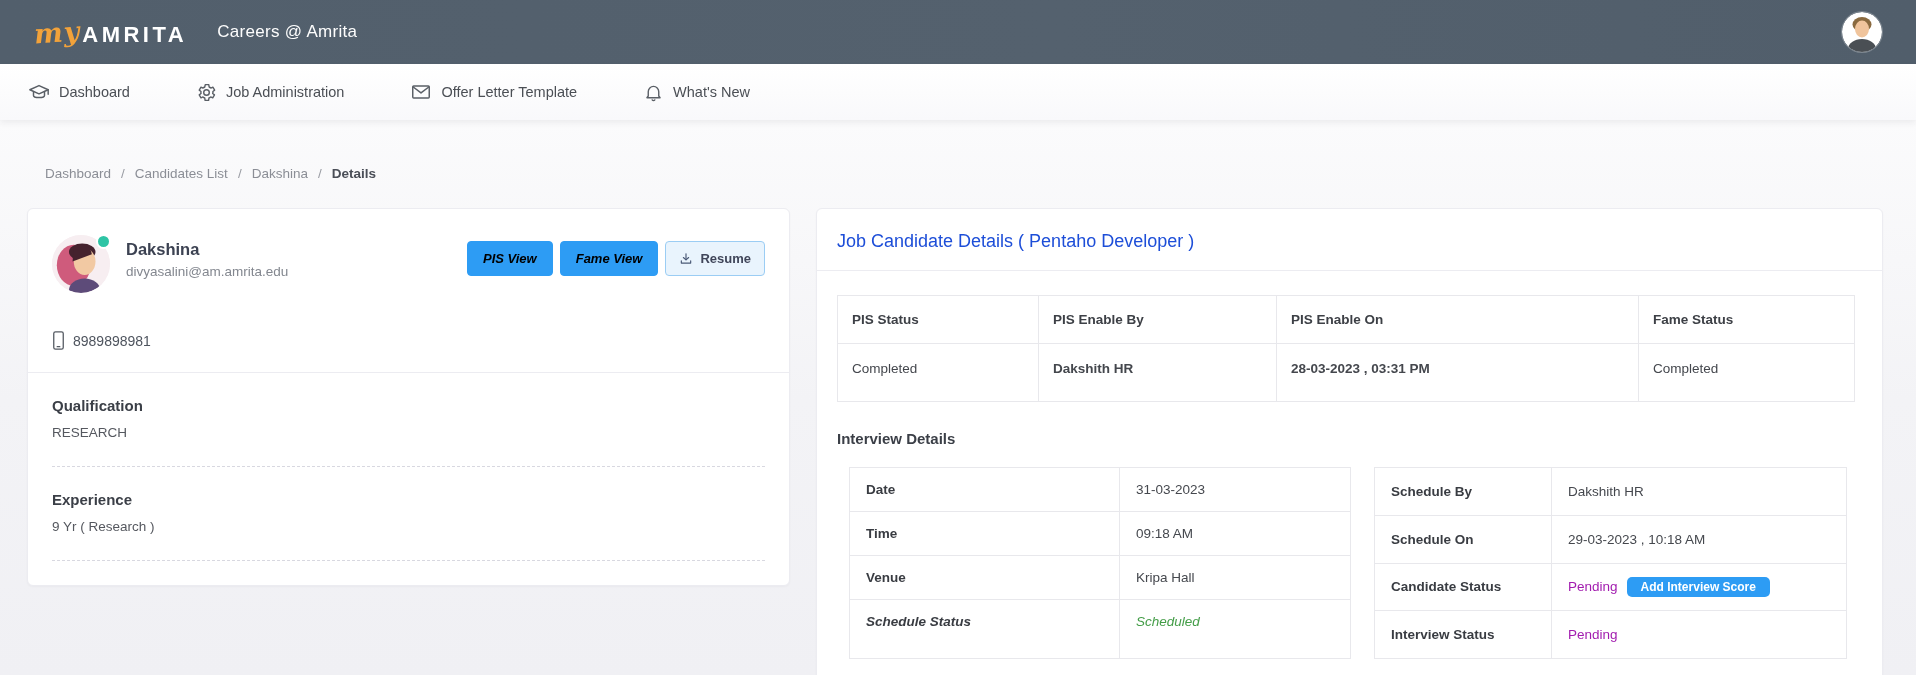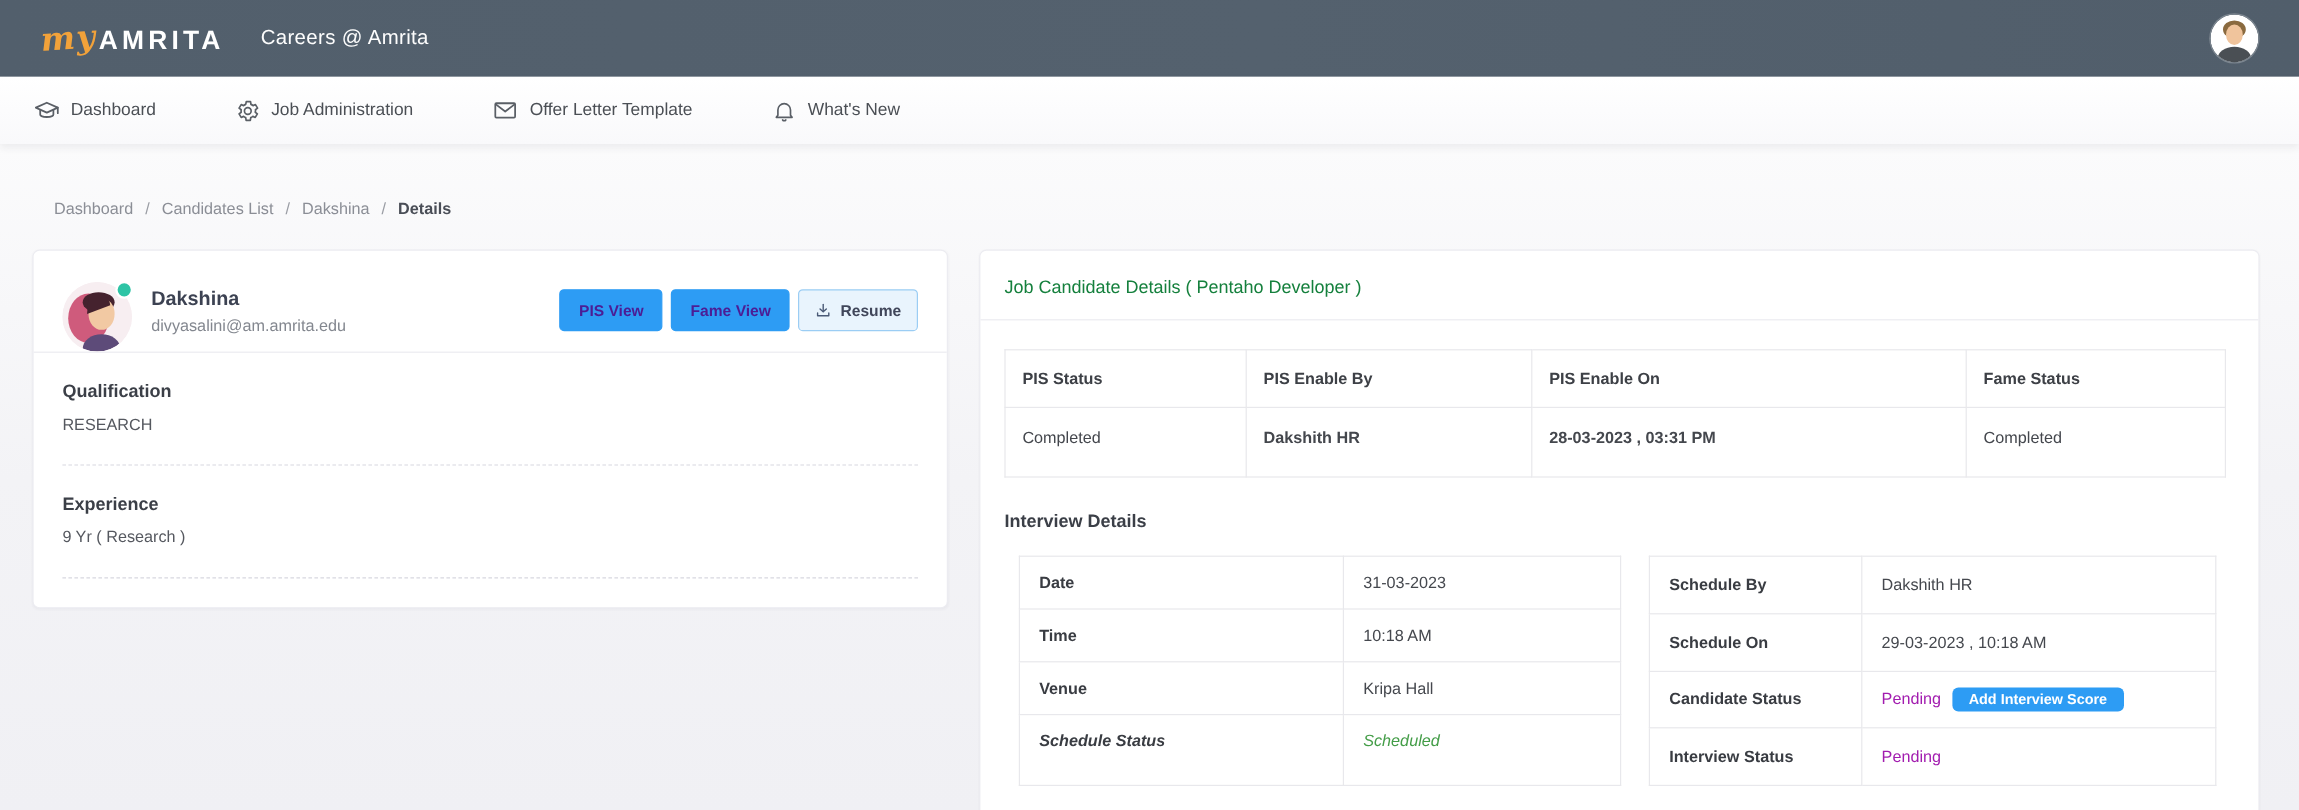--- a/index.html
+++ b/index.html
@@ -33,34 +33,34 @@
 
   
   .candidate-card { width:763px; }
   .cc-top { padding:26px 24px 0 24px; display:flex; align-items:flex-start; }
   .cc-avatar-wrap { position:relative; width:58px; height:58px; margin-right:16px; flex:0 0 auto; }
   .cc-avatar { width:58px; height:58px; border-radius:50%; overflow:hidden; background:#f7eef1; }
   .cc-status-dot { position:absolute; top:-1px; right:-1px; width:15px; height:15px; border-radius:50%; background:#2ec4a5; border:2px solid #ffffff; }
   .cc-name { font-size:16.5px; font-weight:bold; color:#3c4252; padding-top:5px; }
   .cc-email { font-size:13.5px; color:#83878f; margin-top:5px; }
   .cc-buttons { margin-left:auto; display:flex; gap:7px; padding-top:6px; }
-  .btn-blue { background:#2d9cf4; color:#4c1d95; border:1px solid #2d9cf4; border-radius:4px; font-size:13px; font-weight:bold; padding:9px 15px; cursor:pointer; font-family:inherit; }
+  .btn-blue { background:#2d9cf4; color:#000000; border:1px solid #2d9cf4; border-radius:4px; font-size:13px; font-weight:bold; padding:9px 15px; cursor:pointer; font-family:inherit;font-style:italic; }
   .btn-resume { background:#e9f4fd; color:#40465a; border:1px solid #9bcdf4; border-radius:4px; font-size:13px; font-weight:bold; padding:8px 13px; cursor:pointer; display:flex; align-items:center; gap:7px; font-family:inherit; }
   .btn-resume svg { color:#4a5a77; }
   .cc-phone { display:flex; align-items:center; gap:8px; padding:38px 24px 22px 24px; font-size:14px; color:#4e545e; }
   .cc-divider { border-top:1px solid #ececf1; }
   .cc-section { padding:24px 24px 0 24px; }
   .cc-label { font-size:15px; font-weight:bold; color:#3b3f47; }
   .cc-value { font-size:13.5px; color:#55585f; margin-top:11px; }
   .cc-dashed { border-top:1px dashed #d8d8e0; margin:26px 24px 0 24px; }
   .cc-bottom-pad { height:24px; }
 
   
   .details-card { width:1067px; }
-  .dc-header { padding:22px 20px 18px 20px; font-size:15px; color:#15803d; border-bottom:1px solid #ececf1; }
+  .dc-header { padding:22px 20px 18px 20px; font-size:18px; color:#1d4ed8; border-bottom:1px solid #ececf1; }
   .dc-body { padding:24px 30px 46px 20px; }
   table { border-collapse:collapse; }
   .pis-table { width:1017px; table-layout:fixed; }
   .pis-table th, .pis-table td { border:1px solid #e8e8ec; text-align:left; padding:0 14px; font-size:13.5px; }
   .pis-table th { height:48px; font-weight:bold; color:#3d4046; }
   .pis-table td { height:58px; vertical-align:top; padding-top:17px; color:#44474d; }
   .col-pis-status { width:201px; } .col-pis-by { width:238px; } .col-pis-on { width:362px; } .col-fame { width:216px;margin-top:34px; }
   .bold-val { font-weight:bold; color:#3c3f45; }
   .green { color:#449d48; }
   .orange { color:#a21caf; }
@@ -186,20 +186,27 @@
             <svg width="14" height="14" viewBox="0 0 24 24" fill="none" stroke="currentColor" stroke-width="2" stroke-linecap="round" stroke-linejoin="round">
               <path d="M12 3v10"></path>
                 <path d="m7.5 9.5 4.5 4 4.5-4"></path>
                 <path d="M4 15v4h16v-4"></path>
             </svg>
             <span>Resume</span>
           </button>
         </div>
       </div>
 
+      <div class="cc-phone">
+        <svg width="13" height="19" viewBox="0 0 14 22" fill="none" stroke="#555b63" stroke-width="1.5" stroke-linecap="round">
+          <rect x="1.5" y="1" width="11" height="20" rx="2"></rect>
+          <path d="M5.5 18.2h3"></path>
+        </svg>
+        <span>8989898981</span>
+      </div>
 
       <div class="cc-divider"></div>
 
       <div class="cc-section">
         <div class="cc-label">Qualification</div>
         <div class="cc-value">RESEARCH</div>
       </div>
 
       <div class="cc-dashed"></div>
 
@@ -237,21 +244,21 @@
 
         <div class="interview-row">
           <table class="iv-table iv-table-left">
             <tbody>
                 <tr class="iv-row">
               <th>Date</th>
               <td class="iv-value">31-03-2023</td>
             </tr>
             <tr class="iv-row">
               <th>Time</th>
-              <td class="iv-value">10:18 AM</td>
+              <td class="iv-value">09:18 AM</td>
             </tr>
             <tr class="iv-row">
               <th>Venue</th>
               <td class="iv-value">Kripa Hall</td>
             </tr>
             <tr class="iv-row iv-row-tall">
               <th>Schedule Status</th>
               <td class="green">Scheduled</td>
             </tr>
           </tbody>

